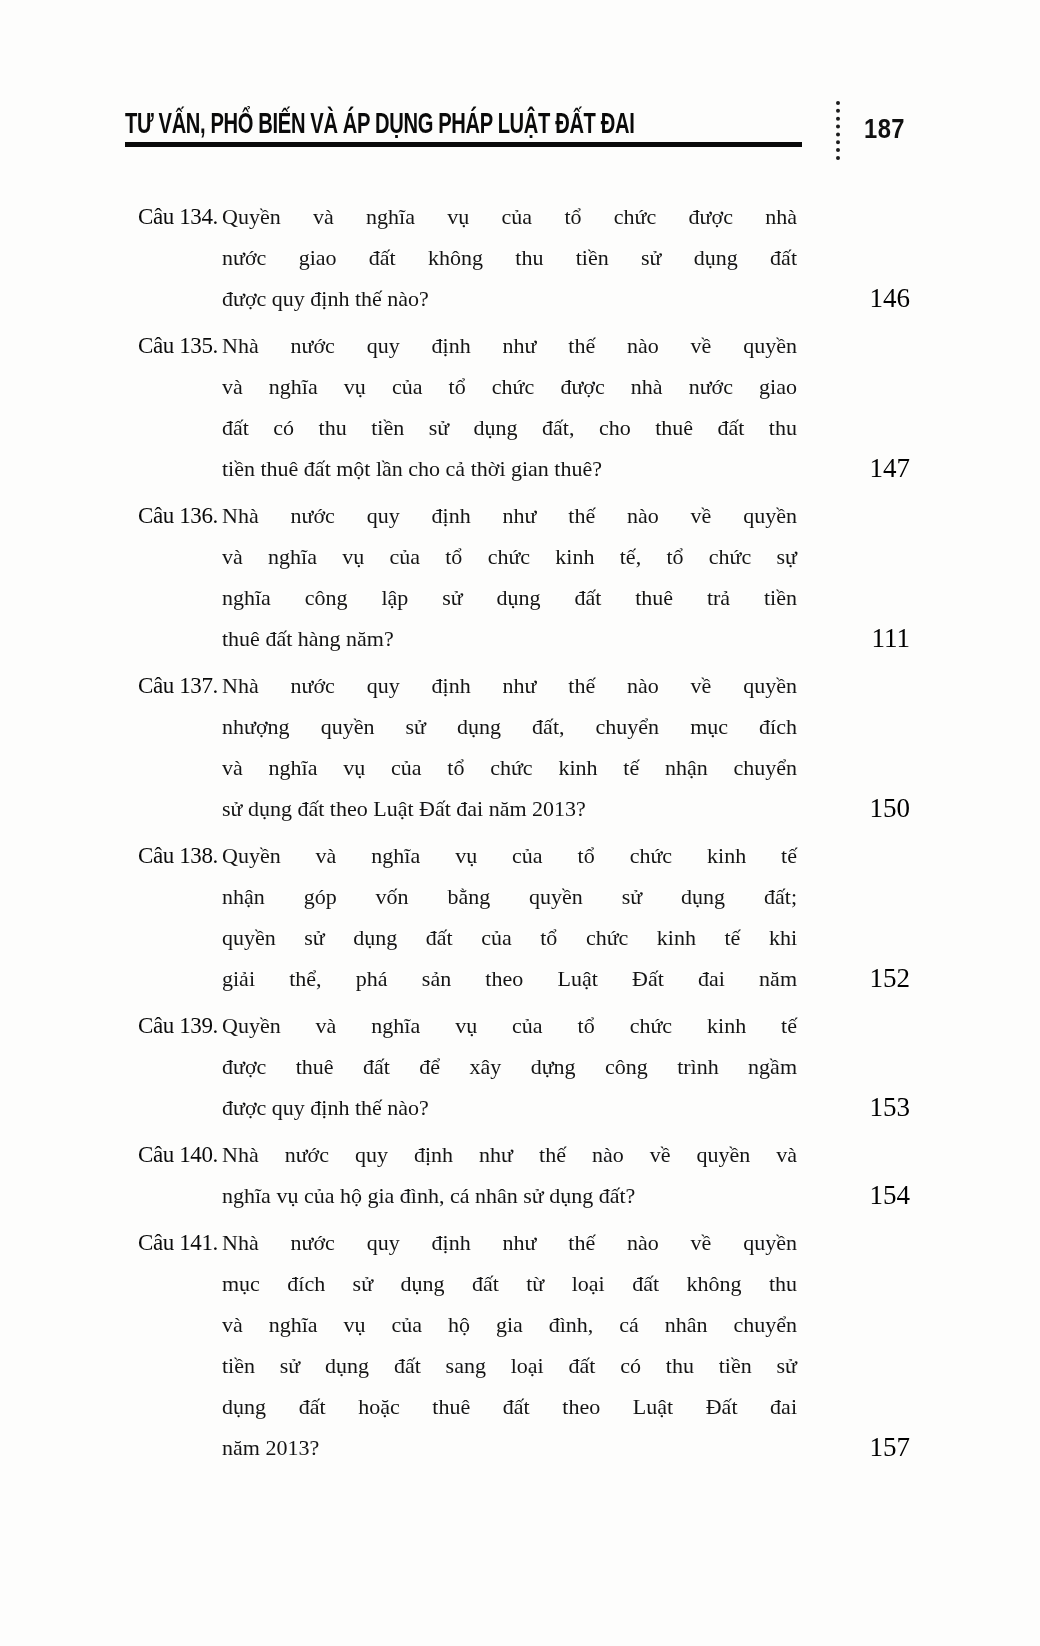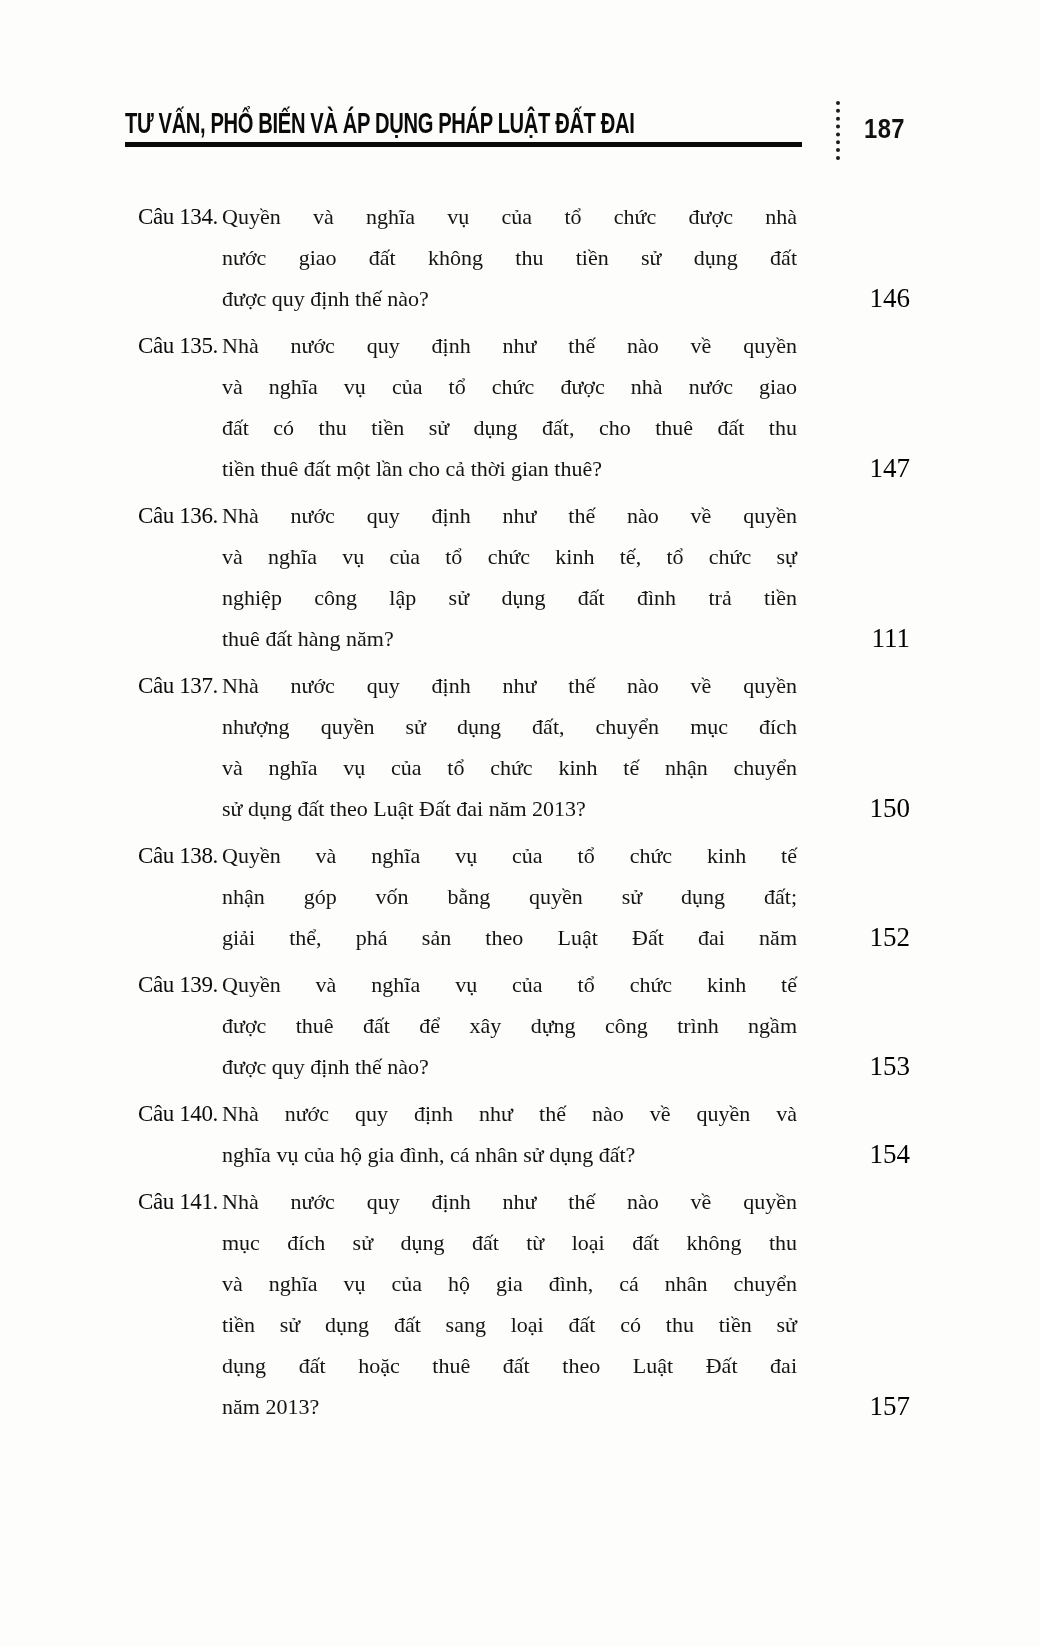--- a/index.html
+++ b/index.html
@@ -142,21 +142,21 @@
           <div class="line last">tiền thuê đất một lần cho cả thời gian thuê?</div>
         </div>
       <div class="entry-page">147</div>
     </div>
 
     <div class="toc-entry">
       <div class="entry-label">Câu 136.</div>
       <div class="entry-text">
           <div class="line">Nhà nước quy định như thế nào về quyền</div>
           <div class="line">và nghĩa vụ của tổ chức kinh tế, tổ chức sự</div>
-          <div class="line">nghiệp công lập sử dụng đất đình trả tiền</div>
+          <div class="line">nghĩa công lập sử dụng đất thuê trả tiền</div>
           <div class="line last">thuê đất hàng năm?</div>
         </div>
       <div class="entry-page">111</div>
     </div>
 
     <div class="toc-entry">
       <div class="entry-label">Câu 137.</div>
       <div class="entry-text">
           <div class="line">Nhà nước quy định như thế nào về quyền</div>
           <div class="line">nhượng quyền sử dụng đất, chuyển mục đích</div>
@@ -164,20 +164,21 @@
           <div class="line last">sử dụng đất theo Luật Đất đai năm 2013?</div>
         </div>
       <div class="entry-page">150</div>
     </div>
 
     <div class="toc-entry">
       <div class="entry-label">Câu 138.</div>
       <div class="entry-text">
           <div class="line">Quyền và nghĩa vụ của tổ chức kinh tế</div>
           <div class="line">nhận góp vốn bằng quyền sử dụng đất;</div>
+          <div class="line">quyền sử dụng đất của tổ chức kinh tế khi</div>
           <div class="line">giải thể, phá sản theo Luật Đất đai năm</div>
         </div>
       <div class="entry-page">152</div>
     </div>
 
     <div class="toc-entry">
       <div class="entry-label">Câu 139.</div>
       <div class="entry-text">
           <div class="line">Quyền và nghĩa vụ của tổ chức kinh tế</div>
           <div class="line">được thuê đất để xây dựng công trình ngầm</div>

